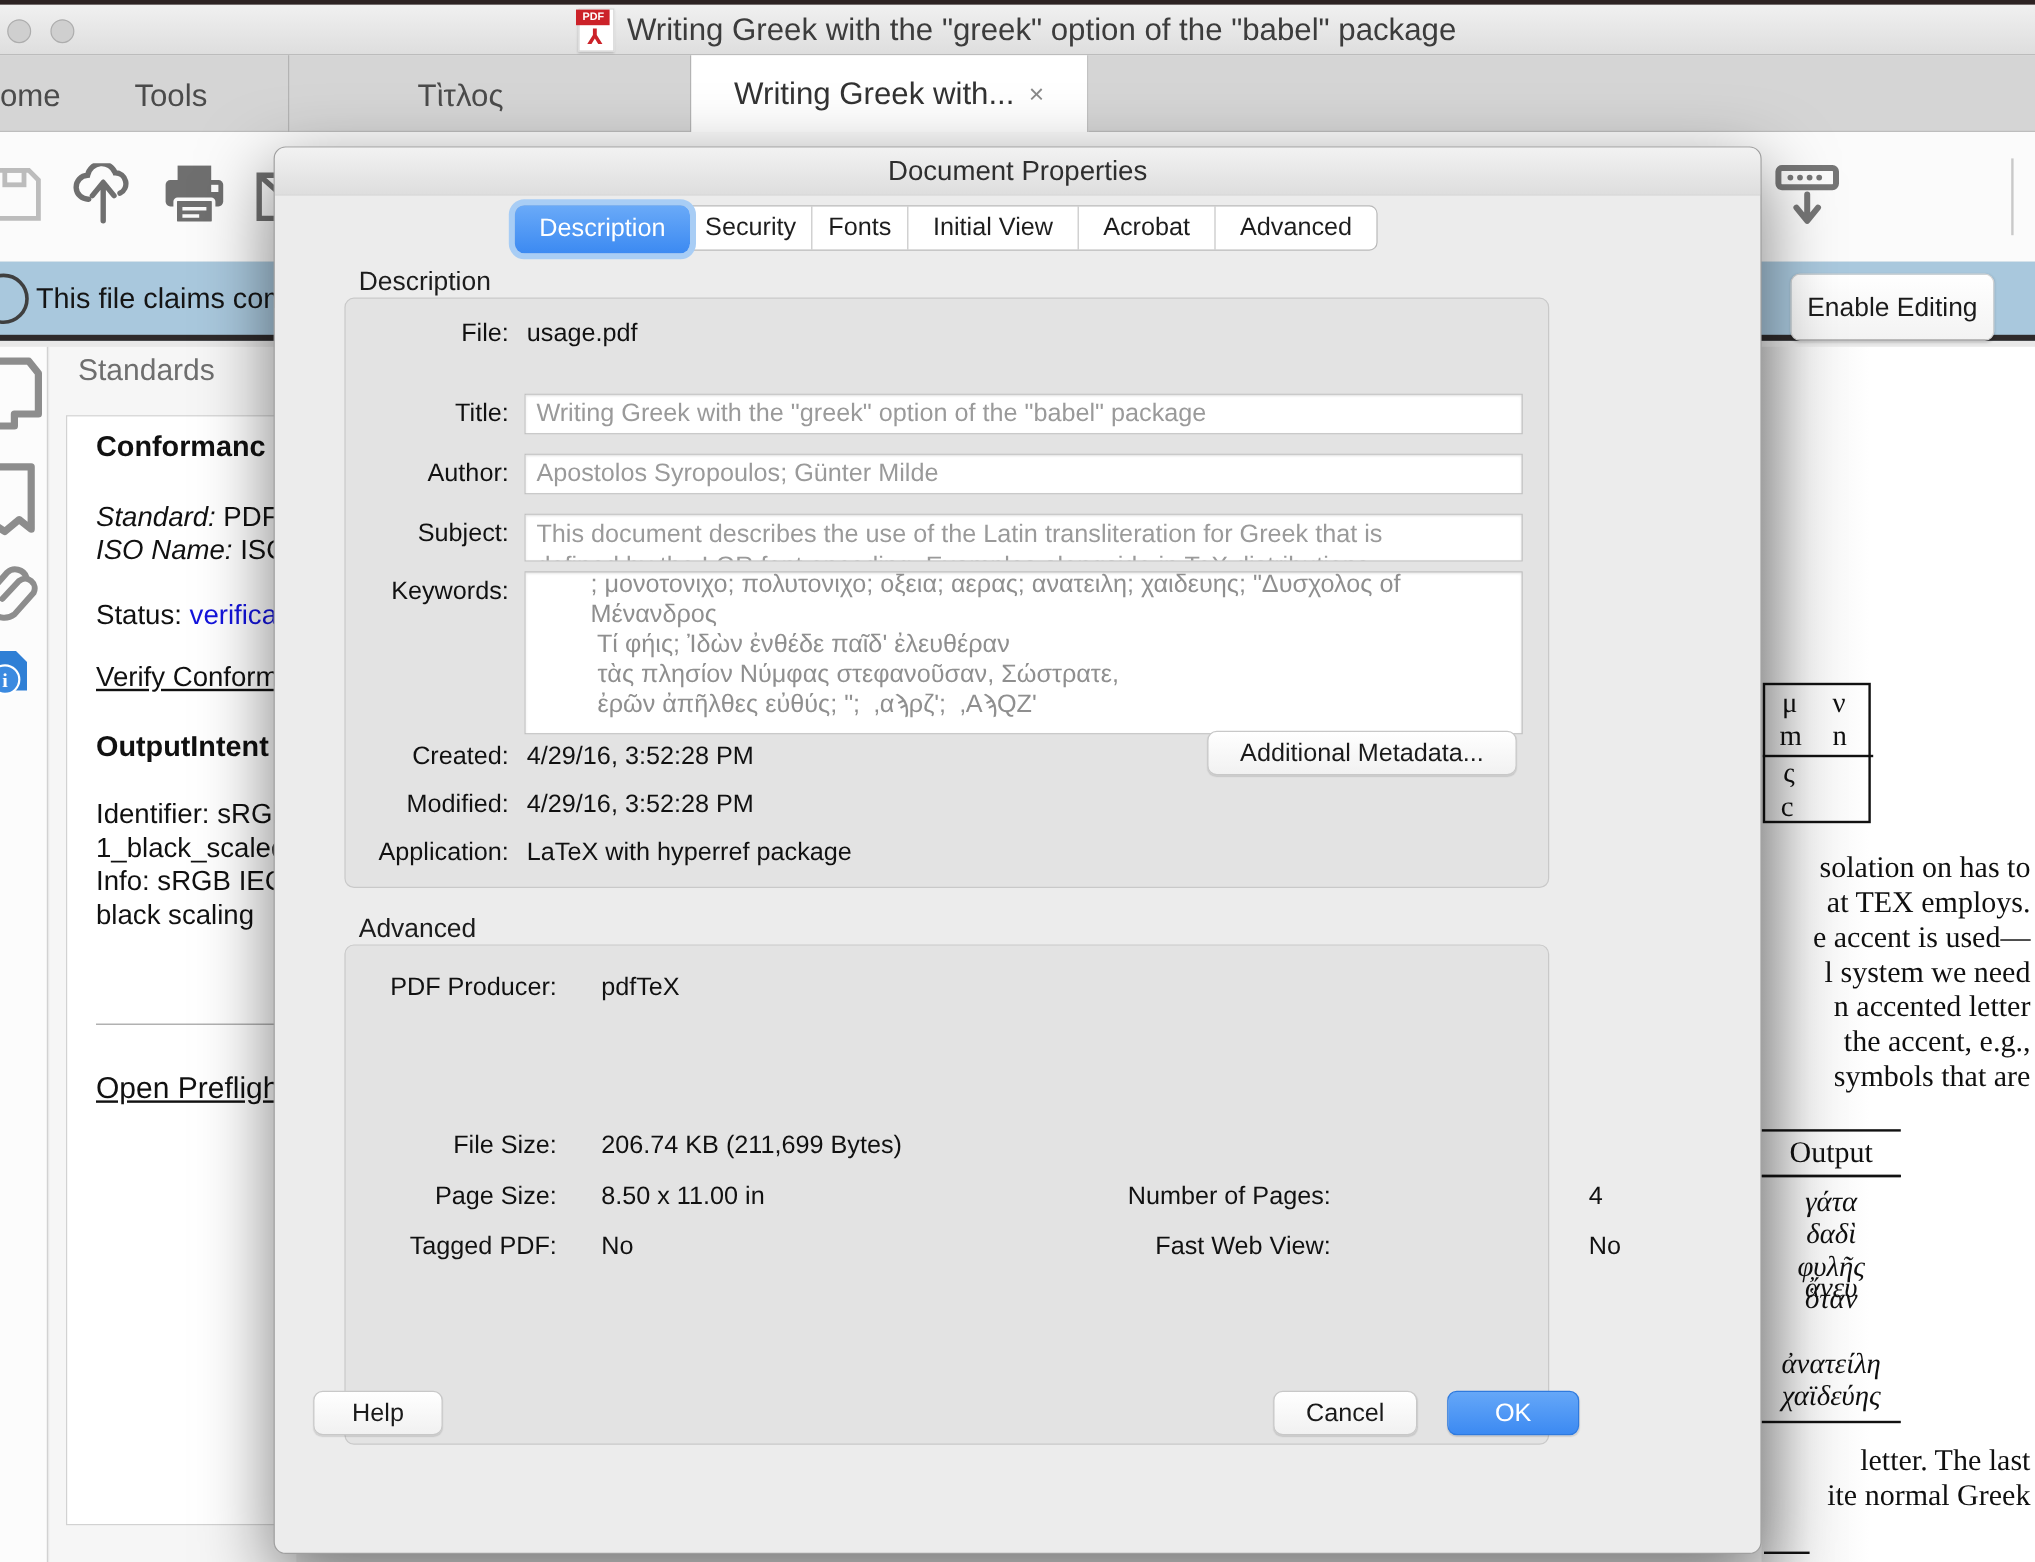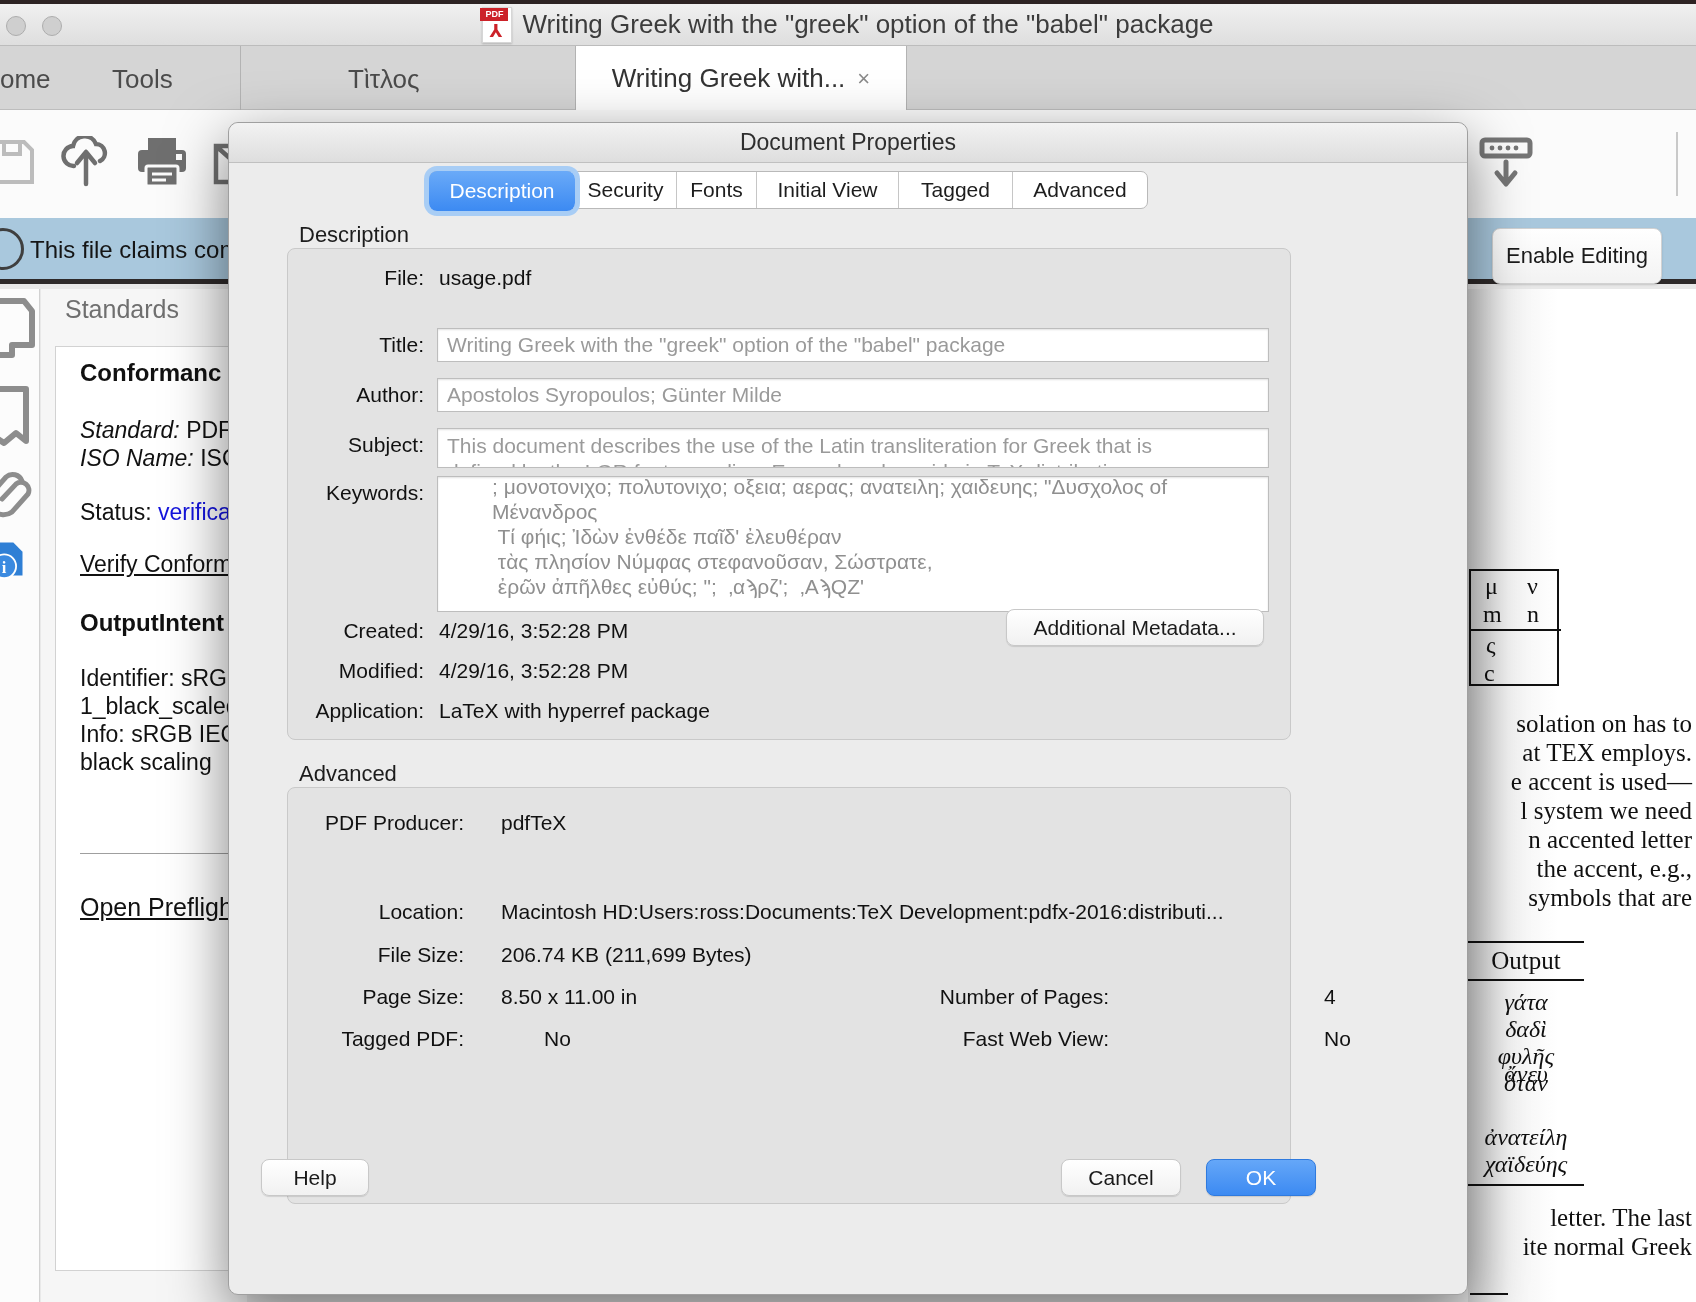--- a/index.html
+++ b/index.html
@@ -258,21 +258,21 @@
 <div class="abs" id="dialog">
   <div id="dlg-header">
     <span id="dlg-title">Document Properties</span>
   </div>
 
   <div id="segtabs">
     <div class="seg active" style="width:146px;">Description</div>
     <div class="seg" style="width:102px;">Security</div>
     <div class="seg" style="width:80px;">Fonts</div>
     <div class="seg" style="width:142px;">Initial View</div>
-    <div class="seg" style="width:114px;">Tagged</div>
+    <div class="seg" style="width:114px;">Acrobat</div>
     <div class="seg" style="width:134px;">Advanced</div>
   </div>
 
   <div class="section-label" style="top:99px;">Description</div>
   <div class="groupbox" style="top:125px; height:492px;"></div>
 
   <div class="row" style="top:143px;">
     <div class="lbl">File:</div>
     <div class="val">usage.pdf</div>
   </div>
@@ -317,36 +317,32 @@
     <div class="val">LaTeX with hyperref package</div>
   </div>
 
   <div class="section-label" style="top:638px;">Advanced</div>
   <div class="groupbox" style="top:664px; height:417px;"></div>
 
   <div class="row adv" style="top:688px;">
     <div class="lbl">PDF Producer:</div>
     <div class="val">pdfTeX</div>
   </div>
-  <div class="row adv" style="top:777px;">
-    <div class="lbl">Location:</div>
-    <div class="val">Macintosh HD:Users:ross:Documents:TeX Development:pdfx-2016:distributi...</div>
-  </div>
   <div class="row adv" style="top:820px;">
     <div class="lbl">File Size:</div>
     <div class="val">206.74 KB (211,699 Bytes)</div>
   </div>
   <div class="row adv" style="top:862px;">
     <div class="lbl">Page Size:</div>
     <div class="val">8.50 x 11.00 in</div>
   </div>
   <div class="lbl2" style="left:620px; top:862px;">Number of Pages:</div>
   <div class="val2" style="top:862px;">4</div>
 
-  <div class="row adv" style="top:904px;gap:43px;">
+  <div class="row adv" style="top:904px;">
     <div class="lbl">Tagged PDF:</div>
     <div class="val">No</div>
   </div>
   <div class="lbl2" style="left:620px; top:904px;">Fast Web View:</div>
   <div class="val2" style="top:904px;">No</div>
 
   <div class="dlg-btn" style="left:32px; top:1036px; width:108px;">Help</div>
   <div class="dlg-btn" style="left:832px; top:1036px; width:120px;">Cancel</div>
   <div class="dlg-btn primary" style="left:977px; top:1036px; width:110px;">OK</div>
 </div>

